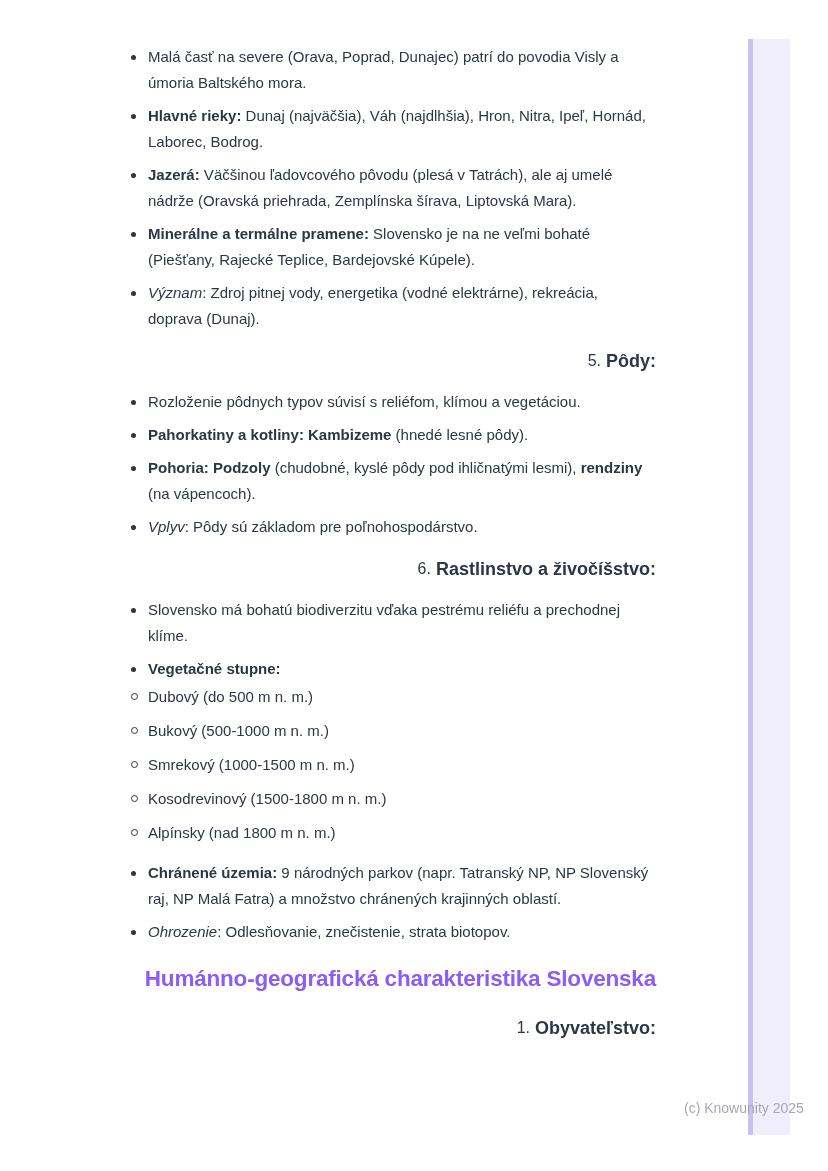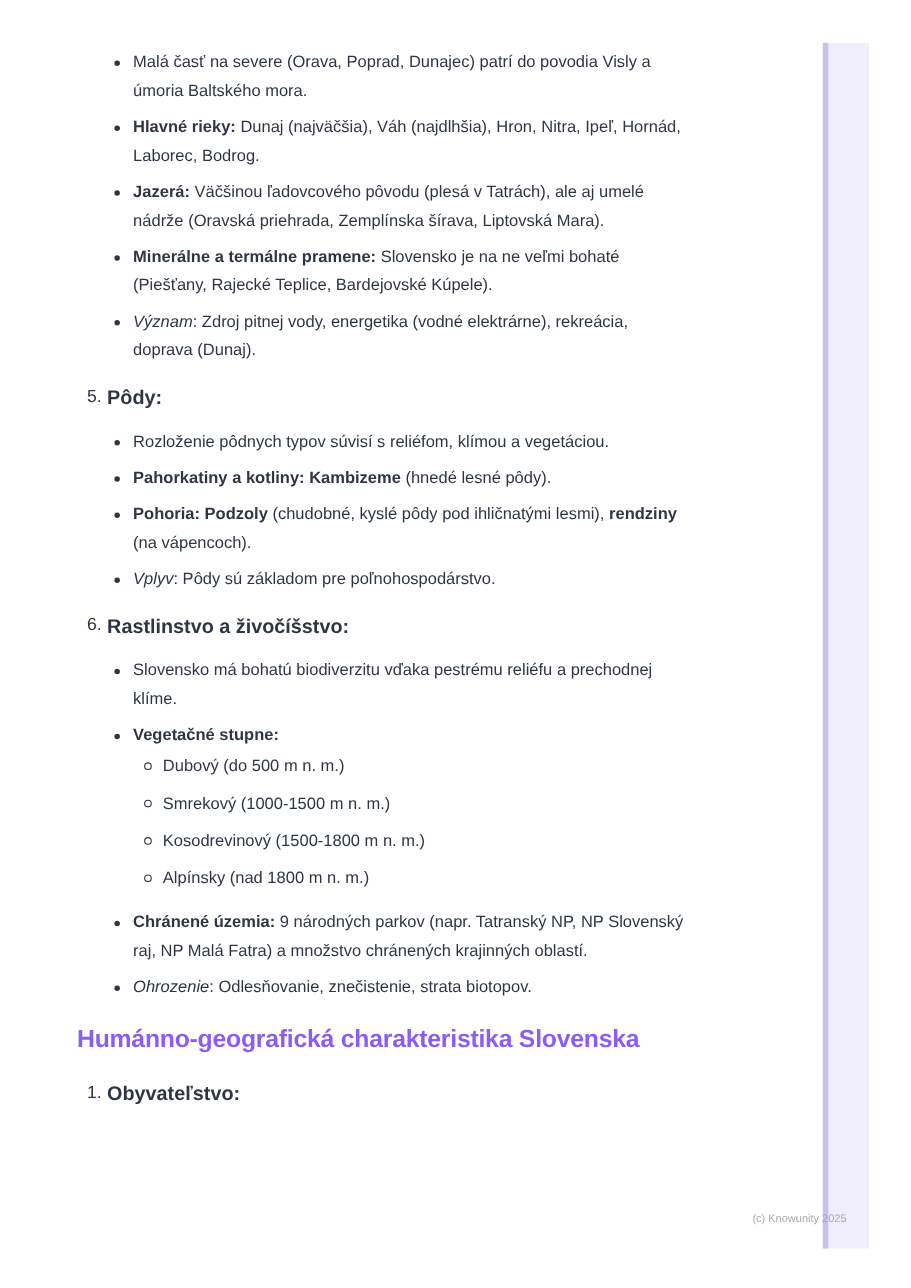--- a/index.html
+++ b/index.html
@@ -2,21 +2,21 @@
 <html><head>
 <meta charset="utf-8">
 <style>
   html,body{margin:0;padding:0;}
   body{
     width:828px;height:1171px;position:relative;overflow:hidden;
     background:#ffffff;color:#2e3644;
     font-family:"Liberation Sans", sans-serif;
   }
   #doc{position:absolute;top:44px;left:0;}
-  .block{display:flex;align-items:flex-start;}
+  .block{display:flex;align-items:flex-start;justify-content:flex-end;}
   .txt{font-size:15px;line-height:26px;width:508px;letter-spacing:0;}
   .run-b{font-weight:700;}
   .run-i{font-style:italic;}
   
   .bullet{margin-left:104px;margin-bottom:7px;}
   .bullet .marker{width:17px;flex:none;display:flex;}
   .disc{width:5px;height:5px;border-radius:50%;background:#2e3644;margin-top:11px;}
   .tight{margin-bottom:2px;}
   
   .sub{margin-left:131px;margin-bottom:8px;}
@@ -27,21 +27,21 @@
   .numbered{margin-left:79px;margin-top:16px;margin-bottom:15px;}
   .numbered .num{font-size:16px;line-height:26px;margin-right:5px;}
   .numbered .txt{font-size:18px;line-height:26px;width:auto;font-weight:700;}
   
   .heading{margin-left:70px;margin-top:20px;margin-bottom:22px;}
   .heading .txt{font-size:22.5px;line-height:28px;width:auto;font-weight:700;color:#8b5cf6;letter-spacing:-0.2px;white-space:nowrap;}
   
   #scroll-strip{position:absolute;left:748px;top:39px;width:42px;height:1096px;background:#f1eefb;z-index:1;}
   #scroll-line{position:absolute;left:0;top:0;width:5px;height:100%;background:#c8c0ee;}
   
-  #footer{position:absolute;left:684px;top:1101px;font-size:10px;line-height:15px;color:#a6a9b1;z-index:2;white-space:nowrap;text-align:center;}
+  #footer{position:absolute;left:684px;top:1101px;font-size:14px;line-height:15px;color:#a6a9b1;z-index:2;white-space:nowrap;text-align:center;}
 </style>
 </head>
 <body>
 
 <div id="doc">
     <div class="block bullet">
       <span class="marker">
         <span class="disc"></span>
       </span>
       <div class="txt"><span class="run-r">Malá časť na severe (Orava, Poprad, Dunajec) patrí do povodia Visly a úmoria Baltského mora.</span></div>
@@ -117,20 +117,26 @@
     <div class="block sub">
       <span class="marker">
         <span class="ring"></span>
       </span>
       <div class="txt"><span class="run-r">Dubový (do 500 m n. m.)</span></div>
     </div>
     <div class="block sub">
       <span class="marker">
         <span class="ring"></span>
       </span>
+      <div class="txt"><span class="run-r">Bukový (500-1000 m n. m.)</span></div>
+    </div>
+    <div class="block sub">
+      <span class="marker">
+        <span class="ring"></span>
+      </span>
       <div class="txt"><span class="run-r">Smrekový (1000-1500 m n. m.)</span></div>
     </div>
     <div class="block sub">
       <span class="marker">
         <span class="ring"></span>
       </span>
       <div class="txt"><span class="run-r">Kosodrevinový (1500-1800 m n. m.)</span></div>
     </div>
     <div class="block sub group-end">
       <span class="marker">

